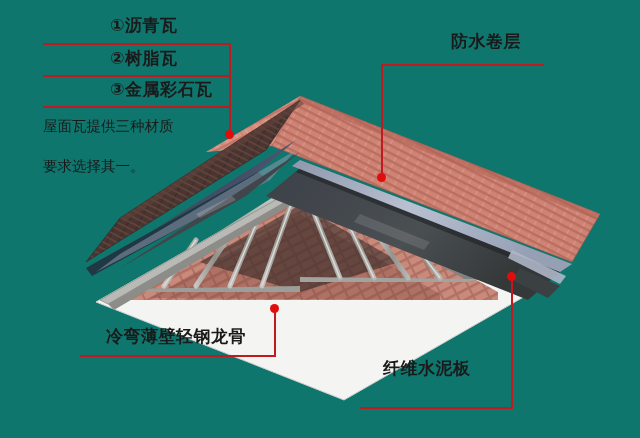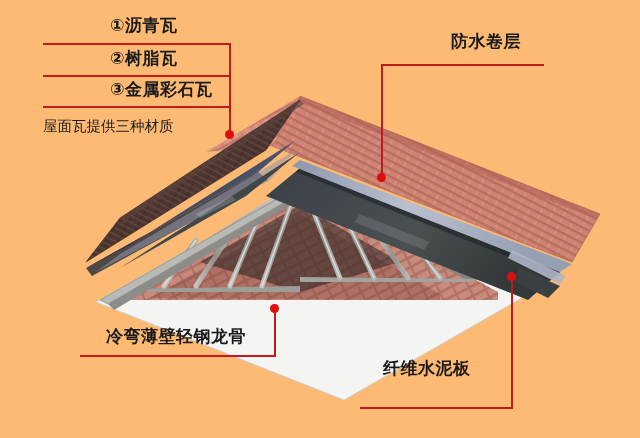--- a/index.html
+++ b/index.html
@@ -4,21 +4,21 @@
 <style>
   html, body {
     margin: 0;
     padding: 0;
     background: #ffffff;
   }
   #root {
     position: relative;
     width: 640px;
     height: 438px;
-    background: #fdba74;
+    background: #0f766e;
     font-family: "DejaVu Sans", "Liberation Sans", sans-serif;
     overflow: hidden;
   }
 
   
   .label {
     position: absolute;
     color: #1a1a1a;
     font-size: 17px;
     font-weight: 700;
@@ -236,20 +236,21 @@
   <div class="ln ln-h" style="left:360px; top:407px; width:153px;"></div>
   <div class="dot" style="left:507px; top:272px;"></div>
 
   <div class="label" style="left:110px; top:17px;">①沥青瓦</div>
 
   <div class="label" style="left:110px; top:50px;">②树脂瓦</div>
 
   <div class="label" style="left:110px; top:81px;">③金属彩石瓦</div>
 
   <div class="note" style="left:43px; top:116px;">屋面瓦提供三种材质</div>
+  <div class="note" style="left:43px; top:156px;">要求选择其一。</div>
 
   <div class="label" style="left:412px; top:33px;padding-left:39px;">防水卷层</div>
 
   <div class="label" style="left:106px; top:328px;">冷弯薄壁轻钢龙骨</div>
 
   <div class="label" style="left:383px; top:360px;">纤维水泥板</div>
 
 </div>
 
 </body></html>

